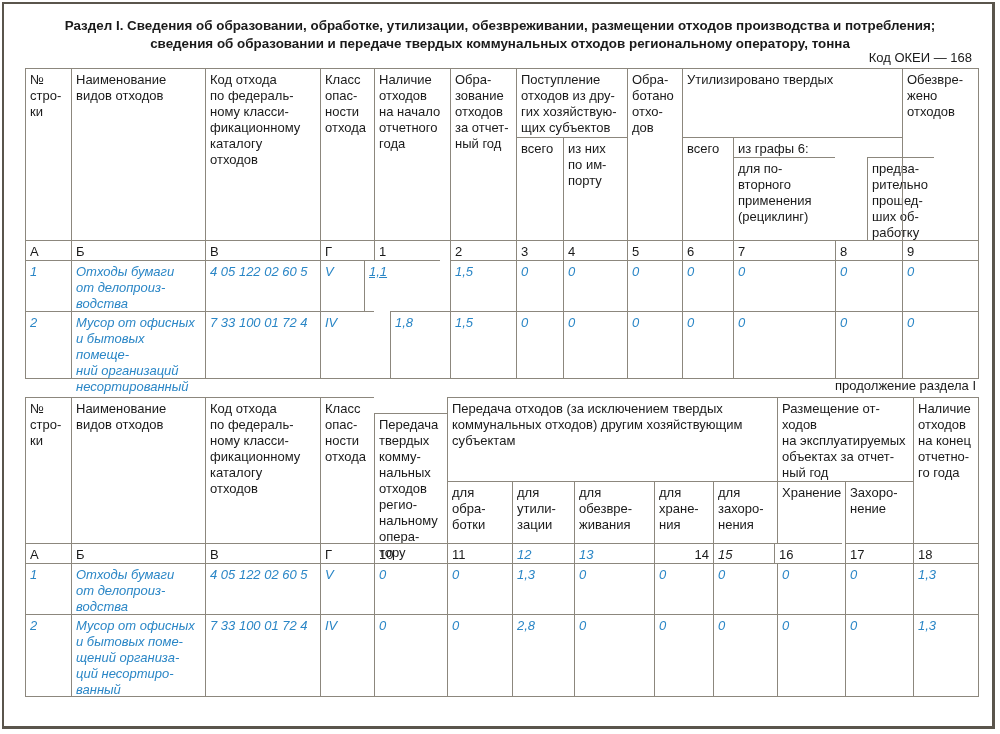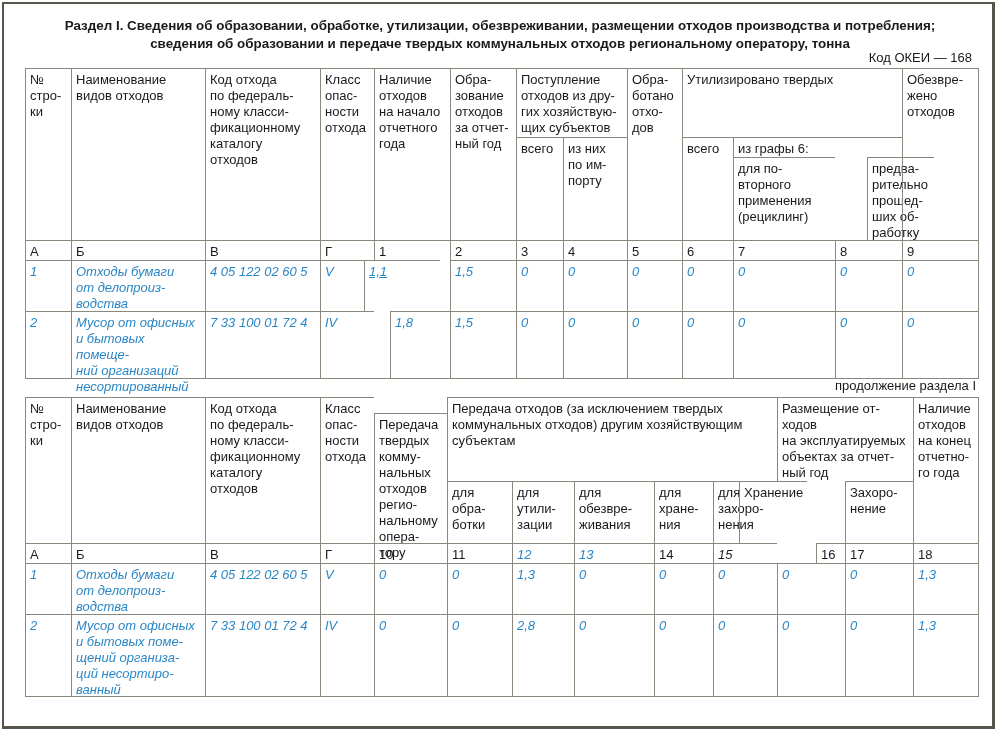--- a/index.html
+++ b/index.html
@@ -163,39 +163,39 @@
 хране-
 ния</div>
     <div class="cell" style="left: 713px; top: 481px; width: 64px; height: 62px; white-space: pre-line;">для
 захоро-
 нения</div>
     <div class="cell" style="left: 777px; top: 397px; width: 136px; height: 84px; white-space: pre-line;">Размещение от-
 ходов
 на эксплуатируемых
 объектах за отчет-
 ный год</div>
-    <div class="cell" style="left: 739px; top: 481px; width: 68px; height: 62px; white-space: pre-line;">Хранение</div>
+    <div class="cell" style="left: 777px; top: 481px; width: 68px; height: 62px; white-space: pre-line;">Хранение</div>
     <div class="cell" style="left: 845px; top: 481px; width: 68px; height: 62px; white-space: pre-line;">Захоро-
 нение</div>
     <div class="cell" style="left: 913px; top: 397px; width: 65px; height: 146px; white-space: pre-line;">Наличие
 отходов
 на конец
 отчетно-
 го года</div>
     <div class="cell" style="left: 25px; top: 543px; width: 46px; height: 20px; white-space: pre-line;">А</div>
     <div class="cell" style="left: 71px; top: 543px; width: 134px; height: 20px; white-space: pre-line;">Б</div>
     <div class="cell" style="left: 205px; top: 543px; width: 115px; height: 20px; white-space: pre-line;">В</div>
     <div class="cell" style="left: 320px; top: 543px; width: 54px; height: 20px; white-space: pre-line;">Г</div>
     <div class="cell" style="left: 374px; top: 543px; width: 73px; height: 20px; white-space: pre-line;">10</div>
     <div class="cell" style="left: 447px; top: 543px; width: 65px; height: 20px; white-space: pre-line;">11</div>
     <div class="cell v" style="left: 512px; top: 543px; width: 62px; height: 20px; white-space: pre-line;">12</div>
     <div class="cell v" style="left: 574px; top: 543px; width: 80px; height: 20px; white-space: pre-line;">13</div>
-    <div class="cell" style="left: 654px; top: 543px; width: 59px; height: 20px; white-space: pre-line;">14</div>
+    <div class="cell" style="left: 654px; top: 543px; width: 59px; height: 20px; white-space: pre-line; text-align: right;">14</div>
     <div class="cell" style="left: 713px; top: 543px; width: 64px; height: 20px; white-space: pre-line; font-style: italic;">15</div>
-    <div class="cell" style="left: 816px; top: 543px; width: 68px; height: 20px; white-space: pre-line;">16</div>
+    <div class="cell" style="left: 774px; top: 543px; width: 68px; height: 20px; white-space: pre-line;">16</div>
     <div class="cell" style="left: 845px; top: 543px; width: 68px; height: 20px; white-space: pre-line;">17</div>
     <div class="cell" style="left: 913px; top: 543px; width: 65px; height: 20px; white-space: pre-line;">18</div>
     <div class="cell v" style="left: 25px; top: 563px; width: 46px; height: 51px; white-space: pre-line;">1</div>
     <div class="cell v" style="left: 71px; top: 563px; width: 134px; height: 51px; white-space: pre-line;">Отходы бумаги
 от делопроиз-
 водства</div>
     <div class="cell v" style="left: 205px; top: 563px; width: 115px; height: 51px; white-space: pre-line;">4 05 122 02 60 5</div>
     <div class="cell v" style="left: 320px; top: 563px; width: 54px; height: 51px; white-space: pre-line;">V</div>
     <div class="cell v" style="left: 374px; top: 563px; width: 73px; height: 51px; white-space: pre-line;">0</div>
     <div class="cell v" style="left: 447px; top: 563px; width: 65px; height: 51px; white-space: pre-line;">0</div>

